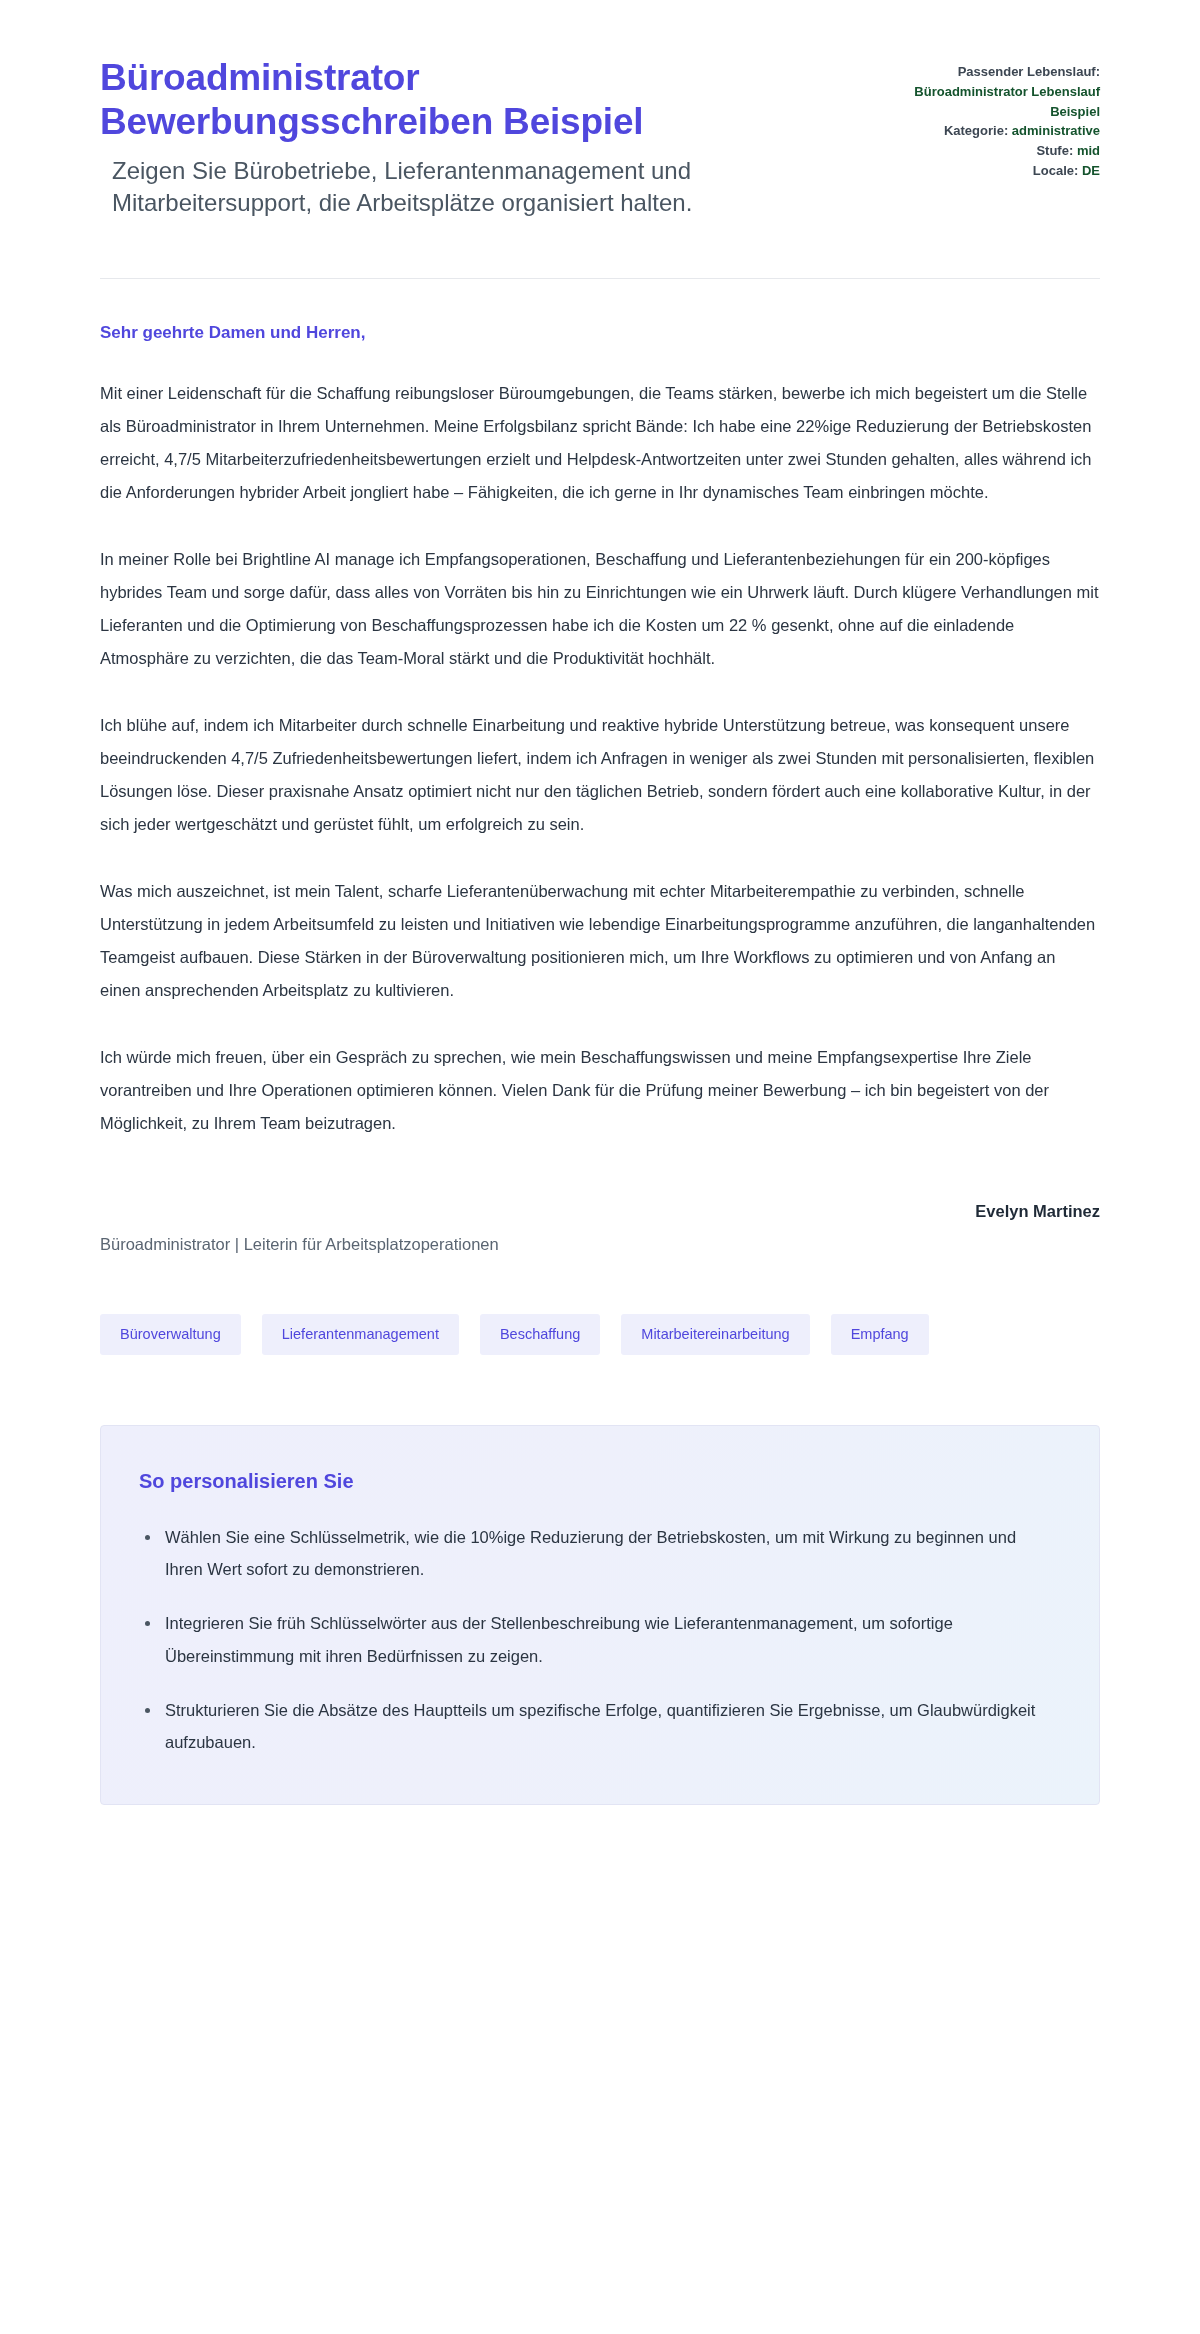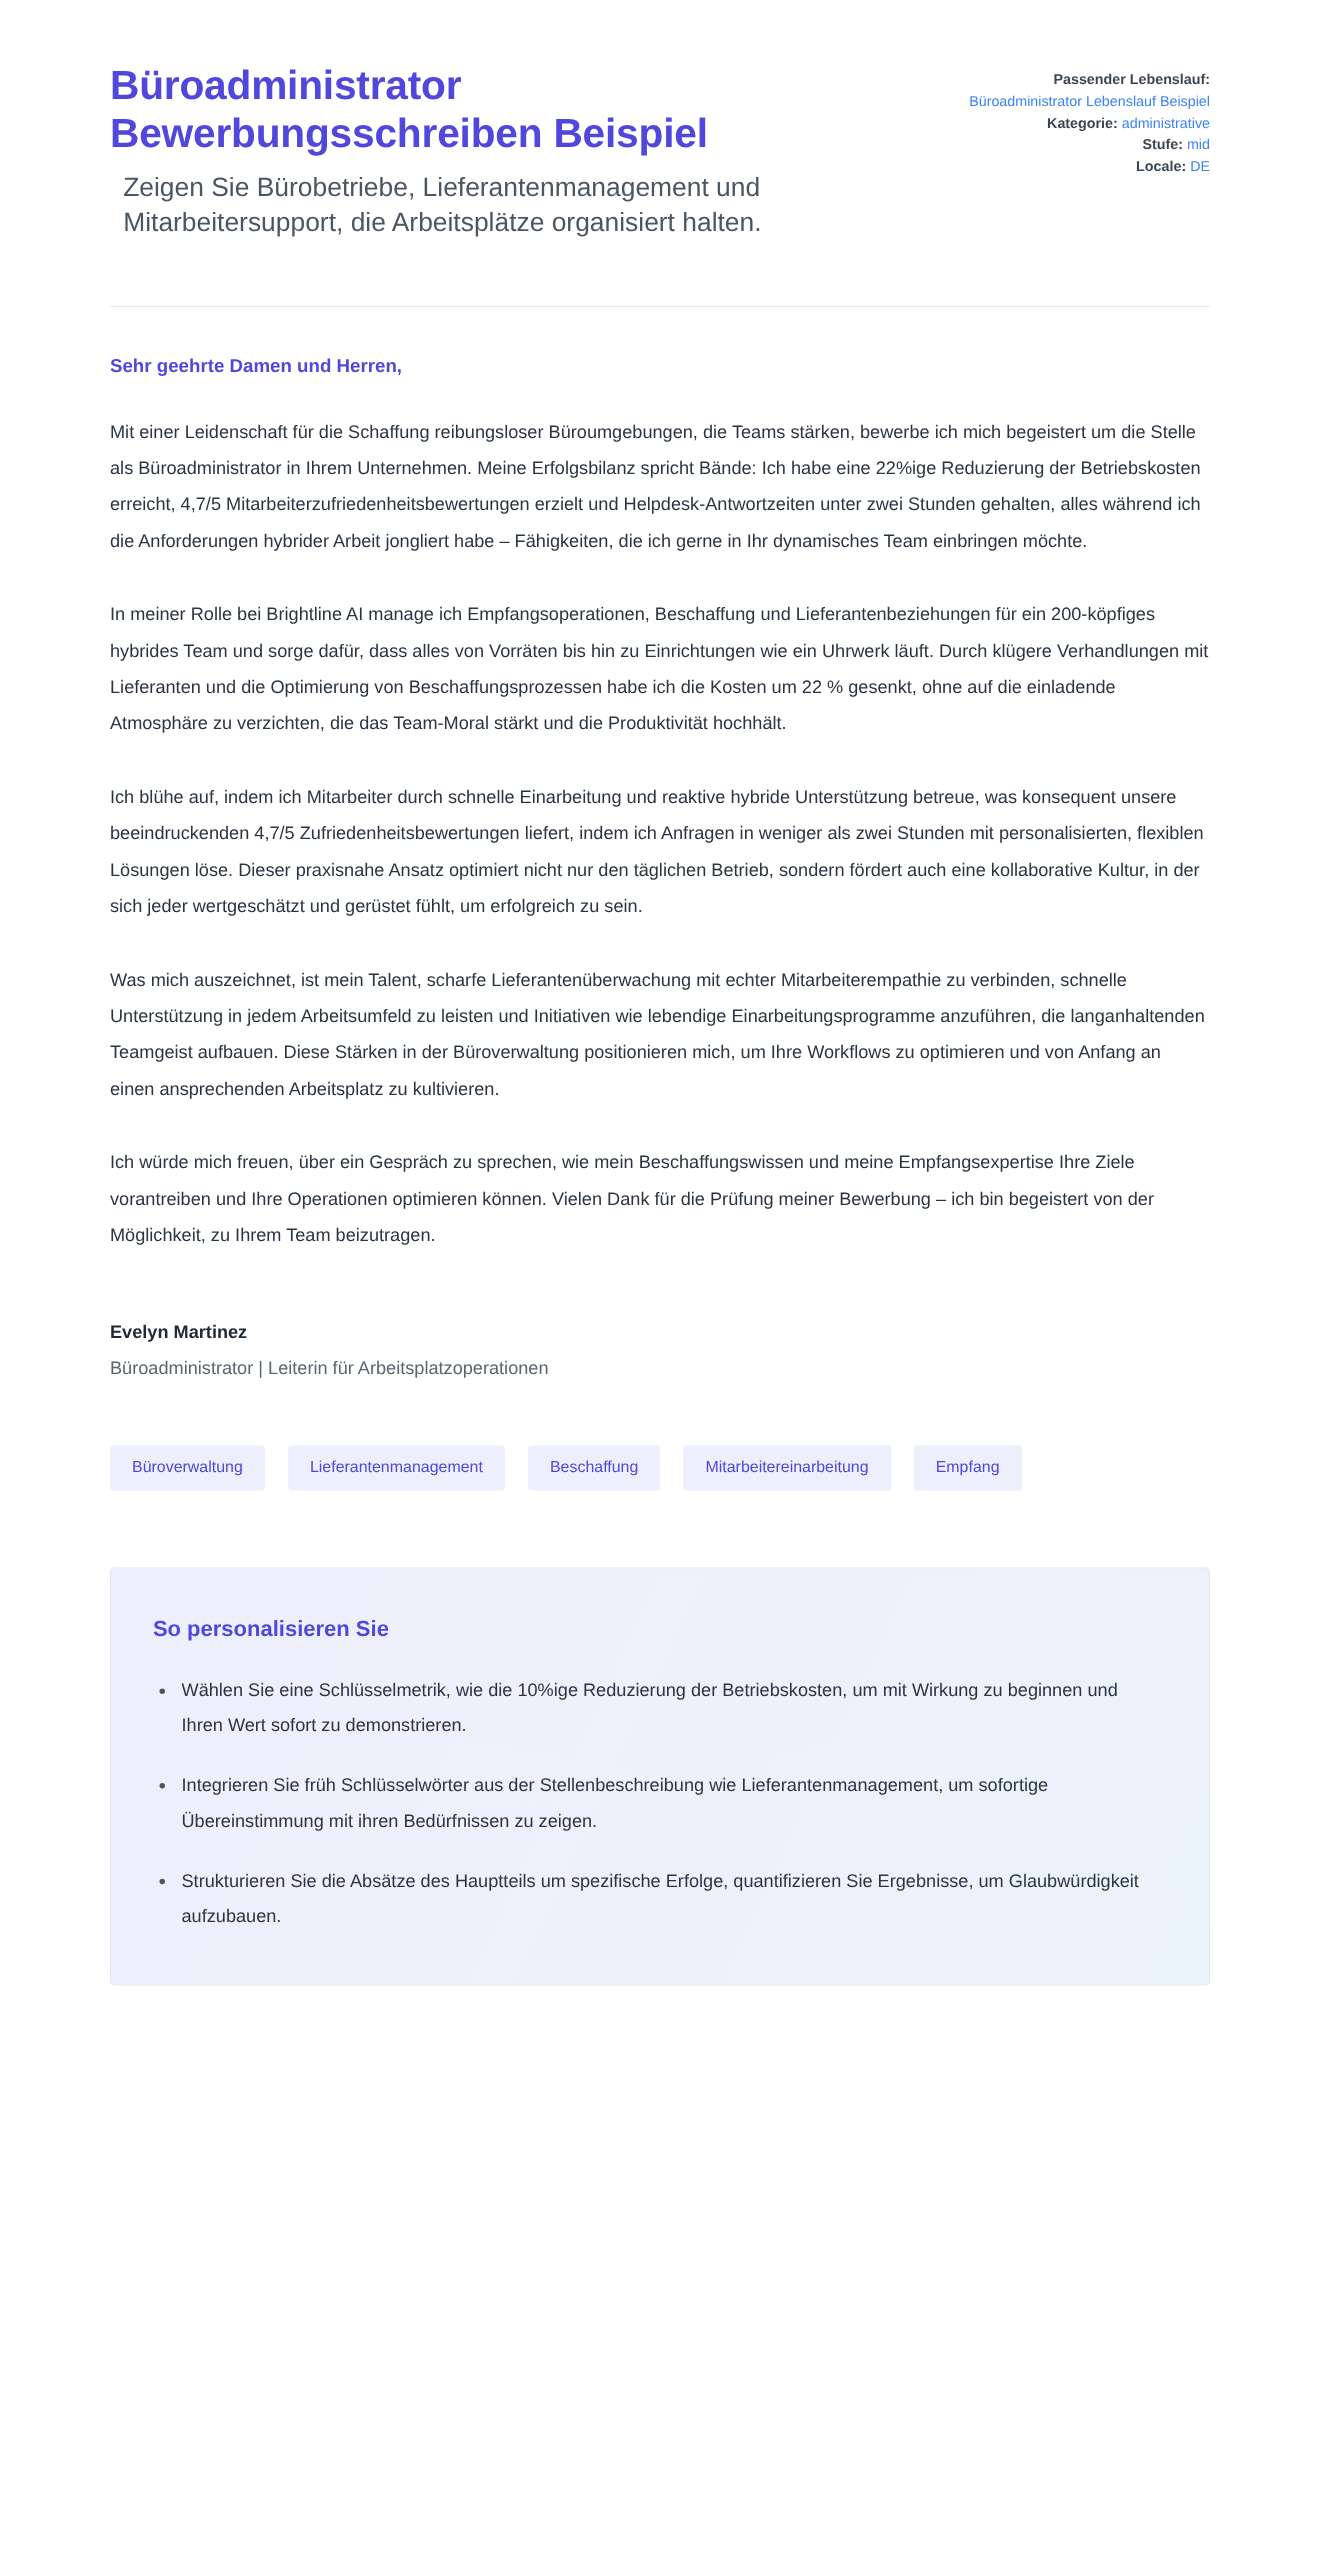--- a/index.html
+++ b/index.html
@@ -65,21 +65,21 @@
     flex: 0 0 auto;
     text-align: right;
     font-size: 13px;
     line-height: 1.52;
     color: #4a5662;
     padding-top: 6px;
     width: 230px;
   }
   .header-meta .meta-row { display: block; }
   .meta-key { font-weight: 700; color: #3c4652; }
-  .meta-val { font-weight: 400; color: #3b82f6; }
+  .meta-val { font-weight: 700; color: #14532d; }
 
   .rule {
     border: 0;
     border-top: 1px solid #e6e8ec;
     margin: 46px 0 0 0;
   }
 
   
   .letter {
     padding-top: 44px;
@@ -102,20 +102,21 @@
 
   
   .signature {
     margin-top: 62px;
   }
   .sig-name {
     font-size: 16.5px;
     font-weight: 700;
     color: #1f2a37;
     margin: 0 0 14px 0;
+    text-align: right;
   }
   .sig-role {
     font-size: 16.5px;
     font-weight: 400;
     color: #5a6572;
     margin: 0;
   }
 
   
   .tags {

